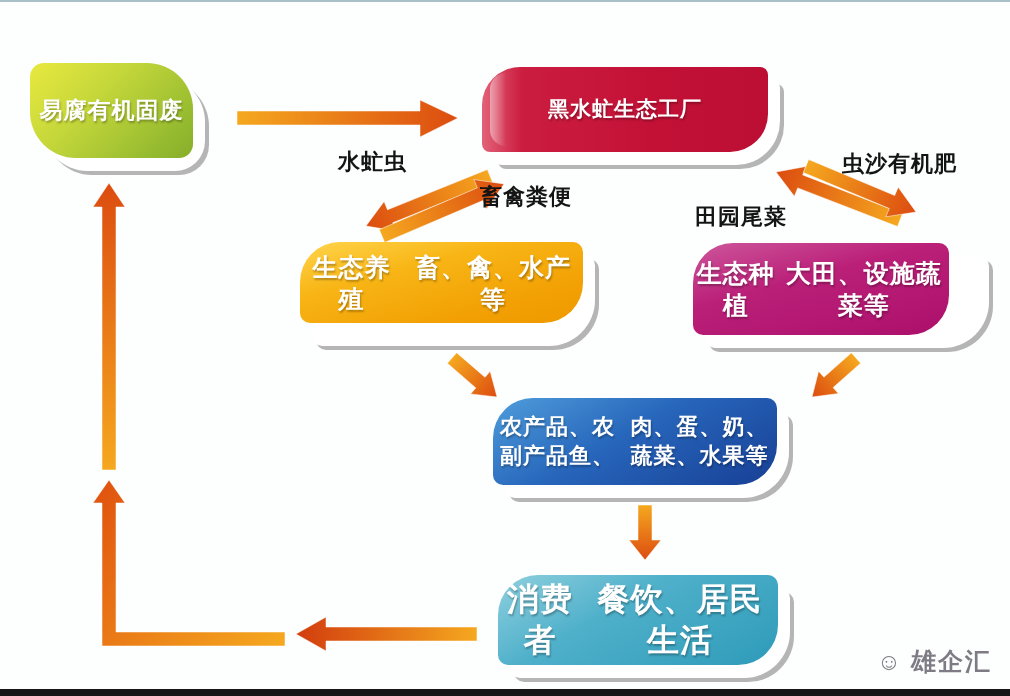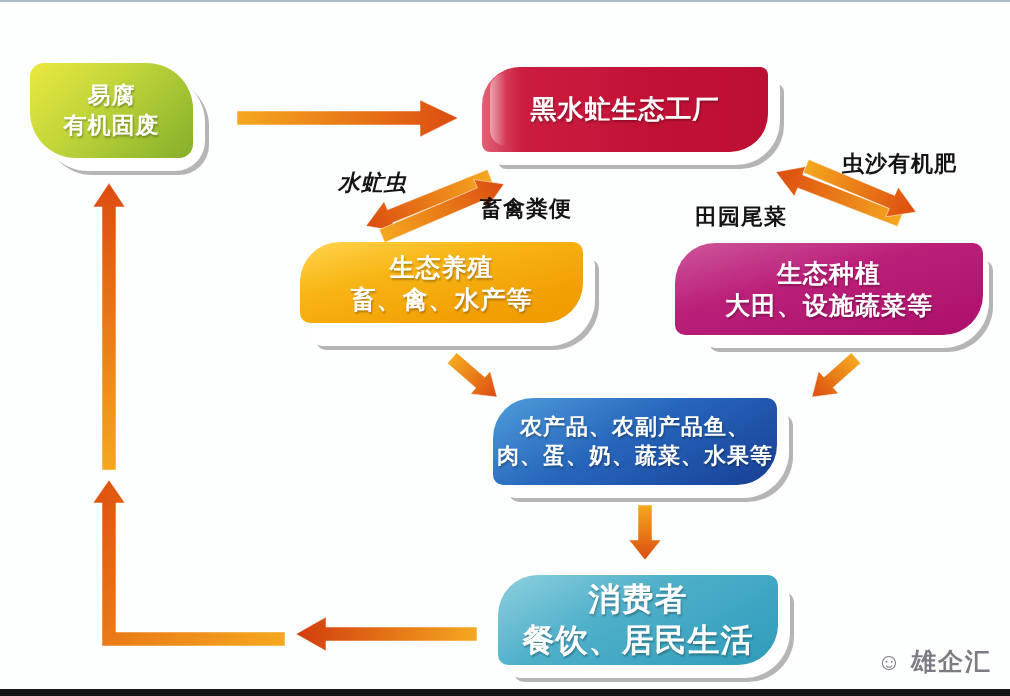--- a/index.html
+++ b/index.html
@@ -24,57 +24,57 @@
   .arrow-layer{position:absolute;left:0;top:0;z-index:2;}
 
   
   .under{
     position:absolute;background:#ffffff;
     box-shadow:4px 4px 0 #b5b5b5;
     z-index:1;
   }
   .node{
     position:absolute;z-index:3;
-    display:flex;flex-direction:column;align-items:center;justify-content:center;
+    display:flex;flex-direction:row;align-items:center;justify-content:center;
     color:#fff;font-weight:bold;text-align:center;
     text-shadow:1px 2px 2px rgba(0,0,0,0.28);
     line-height:1.28;letter-spacing:1px;
   }
 
   
   .node-waste{left:30px;top:63px;width:163px;height:95px;
     border-radius:14px 46px 14px 46px;
     background:linear-gradient(135deg,#e9e93f 0%,#c3d63a 40%,#93b92f 85%,#86ae28 100%);
     font-size:23px;}
   .under-waste{left:42px;top:76px;width:163px;height:95px;
     border-radius:14px 46px 30px 46px;}
 
   
   .node-factory{left:482px;top:67px;width:286px;height:85px;
     border-radius:38px 8px 38px 8px;
     background:linear-gradient(to right,#e26277 0%,#cb1d40 14%,#c31136 60%,#bc0e33 100%);
-    font-size:26px;}
+    font-size:21px;}
   .node-factory::before{
     content:"";position:absolute;left:8px;top:6px;bottom:6px;width:16px;
     background:linear-gradient(to right,rgba(255,255,255,0.45),rgba(255,255,255,0));
     border-radius:24px 0 0 24px;
   }
   .under-factory{left:494px;top:80px;width:286px;height:85px;
     border-radius:38px 8px 44px 8px;}
 
   
   .node-breeding{left:300px;top:242px;width:283px;height:81px;
     border-radius:40px 10px 40px 10px;
     background:linear-gradient(165deg,#ffd54d 0%,#f8b515 35%,#f2a004 75%,#ef9a00 100%);
     font-size:25px;}
   .under-breeding{left:312px;top:255px;width:283px;height:91px;
     border-radius:40px 10px 46px 10px;}
 
   
-  .node-planting{left:675px;top:243px;width:308px;height:92px;
+  .node-planting{left:693px;top:243px;width:256px;height:92px;
     border-radius:40px 10px 40px 10px;
     background:linear-gradient(165deg,#cd569b 0%,#bb2079 40%,#ab0f6a 100%);
     font-size:25px;}
   .under-planting{left:705px;top:256px;width:284px;height:92px;
     border-radius:40px 10px 46px 10px;}
 
   
   .node-products{left:493px;top:398px;width:284px;height:87px;
     border-radius:40px 10px 40px 10px;
     background:linear-gradient(150deg,#4f9ddb 0%,#2766bb 45%,#173f95 100%);
@@ -88,22 +88,22 @@
     background:linear-gradient(150deg,#8fd0df 0%,#4fb0ca 40%,#2e9bb9 100%);
     font-size:32px;}
   .under-consumers{left:510px;top:588px;width:280px;height:90px;
     border-radius:40px 10px 46px 10px;}
 
   
   .edge-label{
     position:absolute;z-index:4;
     font-weight:bold;font-size:22px;color:#141414;letter-spacing:1px;
   }
-  .lbl-larvae{left:338px;top:168px;font-style:italic;}
-  .lbl-manure{left:480px;top:194px;}
+  .lbl-larvae{left:338px;top:147px;}
+  .lbl-manure{left:480px;top:182px;}
   .lbl-frass{left:842px;top:149px;}
   .lbl-tailveg{left:695px;top:202px;}
 
   
   .watermark{
     position:absolute;right:18px;bottom:18px;z-index:4;
     display:flex;align-items:center;gap:9px;
     color:#4a4553;opacity:0.7;
   }
   .wm-logo{

